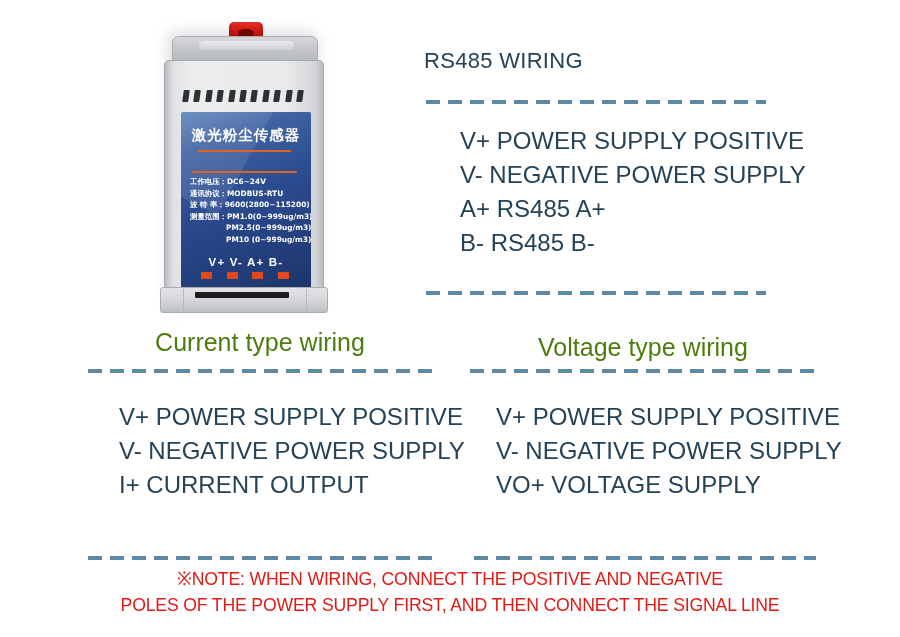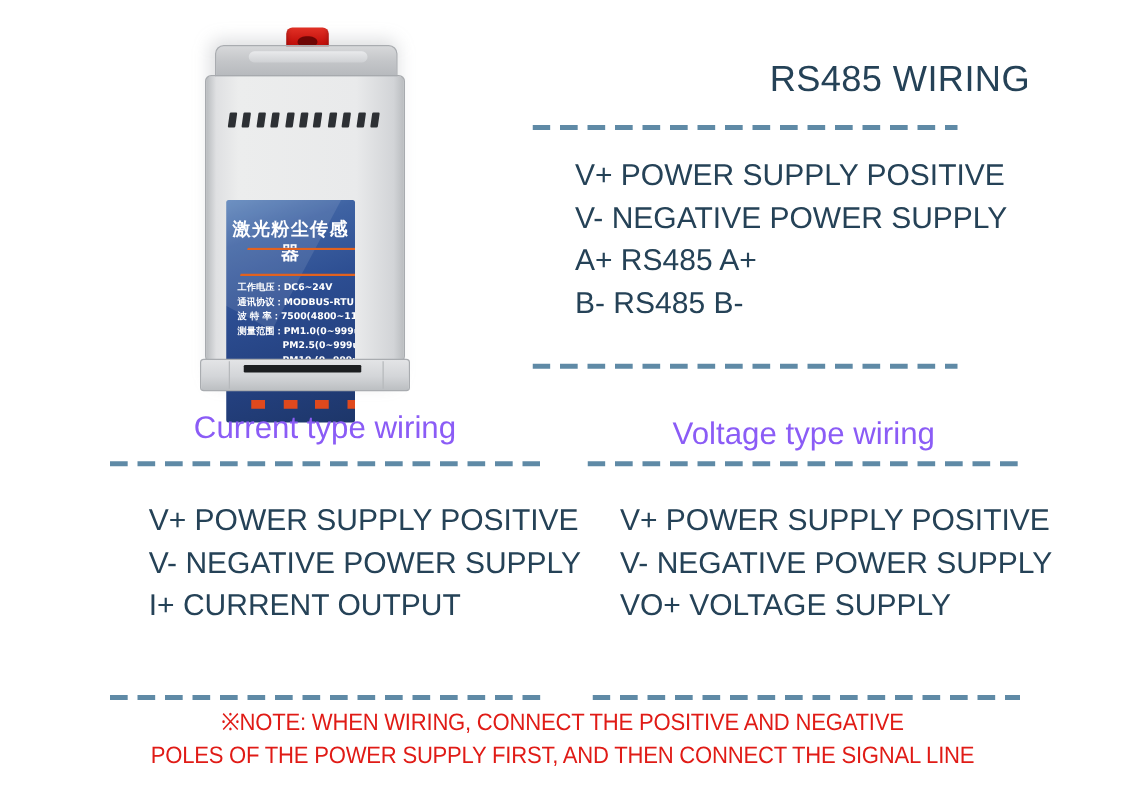--- a/index.html
+++ b/index.html
@@ -114,27 +114,26 @@
     height: 12px;
     background: #2d3034;
     transform: skewX(-8deg);
     border-radius: 1px;
   }
   
   .dev-label {
     position: absolute;
     left: 21px;
     top: 90px;
-    width: 103px;
+    width: 130px;
     height: 178px;
     background: linear-gradient(160deg,
         #5e85bb 0%, #3f63a3 18%, #2c4d91 45%, #233f7d 75%, #1d3669 100%);
     border-radius: 2px;
     overflow: hidden;
-    margin-top: 48px;
   }
   .dev-label:before {
     content: "";
     position: absolute;
     left: -20px; top: -30px;
     width: 90px; height: 120px;
     background: rgba(255,255,255,0.10);
     transform: rotate(28deg);
   }
   .lbl-cn {
@@ -236,40 +235,40 @@
   }
 
   
   #rs485-block {
     position: absolute;
     left: 424px;
     top: 48px;
     width: 400px;
   }
   .sec-title-lg {
-    text-align: right;
-    font-size: 29px;
+    text-align: left;
+    font-size: 22px;
     font-weight: normal;
     color: #254257;
     letter-spacing: 0.3px;
     margin: 0;
   }
   .item-row {
     font-size: 24px;
     color: #254257;
     line-height: 34px;
     white-space: nowrap;
   }
 
   
   .sec-title-md {
     text-align: center;
     font-size: 25px;
     font-weight: normal;
-    color: #8b5cf6;
+    color: #4d7c0f;
     margin: 0;
   }
 
   
   #note-block {
     position: absolute;
     left: 0;
     top: 566px;
     width: 900px;
     text-align: center;
@@ -301,21 +300,21 @@
       <i></i>
       <i></i>
       <i></i>
       <i></i>
   </div>
   <div class="dev-label">
     <div class="lbl-cn">激光粉尘传感器</div>
     <div class="lbl-banner"></div>
     <div class="lbl-specs">工作电压：DC6~24V
 通讯协议：MODBUS-RTU
-波 特 率：7500(4800~115200)
+波 特 率：9600(2800~115200)
 测量范围：PM1.0(0~999ug/m3)
               PM2.5(0~999ug/m3)
               PM10 (0~999ug/m3)</div>
     <div class="lbl-terms">V+ V- A+ B-</div>
     <div class="lbl-dots">
       <i></i>
         <i></i>
         <i></i>
         <i></i>
     </div>

